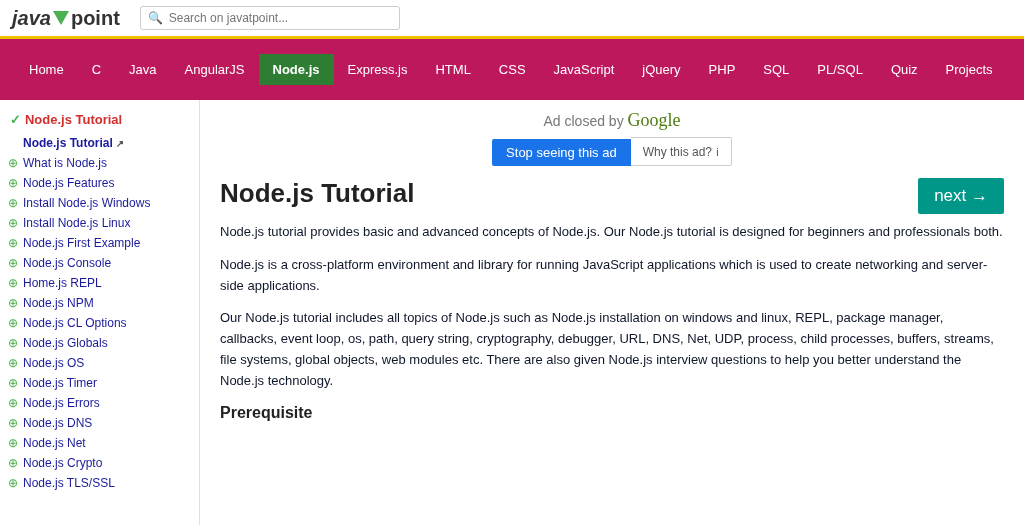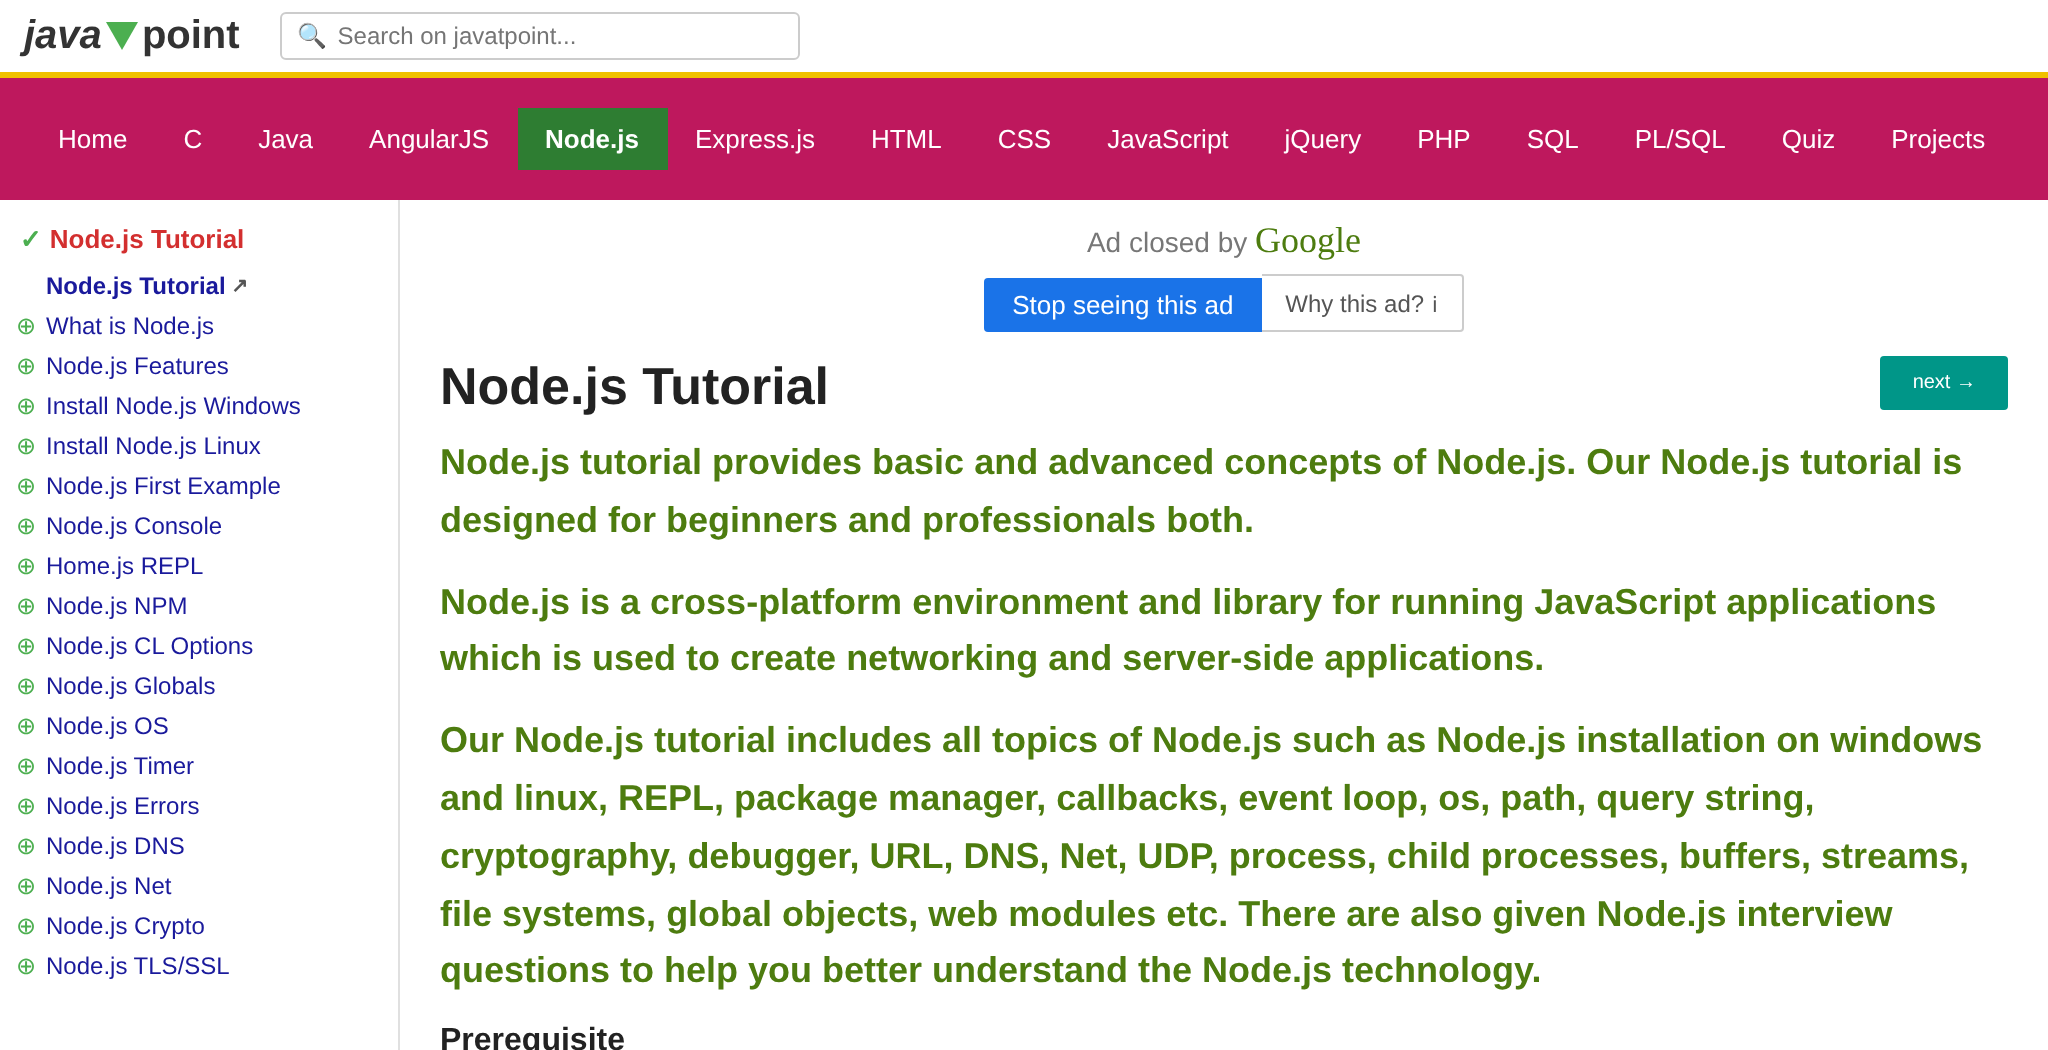--- a/index.html
+++ b/index.html
@@ -155,32 +155,31 @@
     .page-title {
       font-size: 26px;
       font-weight: bold;
       color: #222;
     }
     .btn-next {
       background: #009688;
       color: #fff;
       border: none;
       padding: 8px 16px;
-      font-size: 10px;
+      font-size: 17px;
       cursor: pointer;
       border-radius: 2px;
       white-space: nowrap;
     }
 
     .content-para {
-      font-size: 18px;
+      font-size: 13px;
       line-height: 1.6;
-      color: #4d7c0f;
+      color: #0f172a;
       margin-bottom: 12px;
-      font-weight: bold;
     }
 
     .section-heading {
       font-size: 16px;
       font-weight: bold;
       color: #222;
       margin-top: 10px;
     }
   </style>
 </head>

